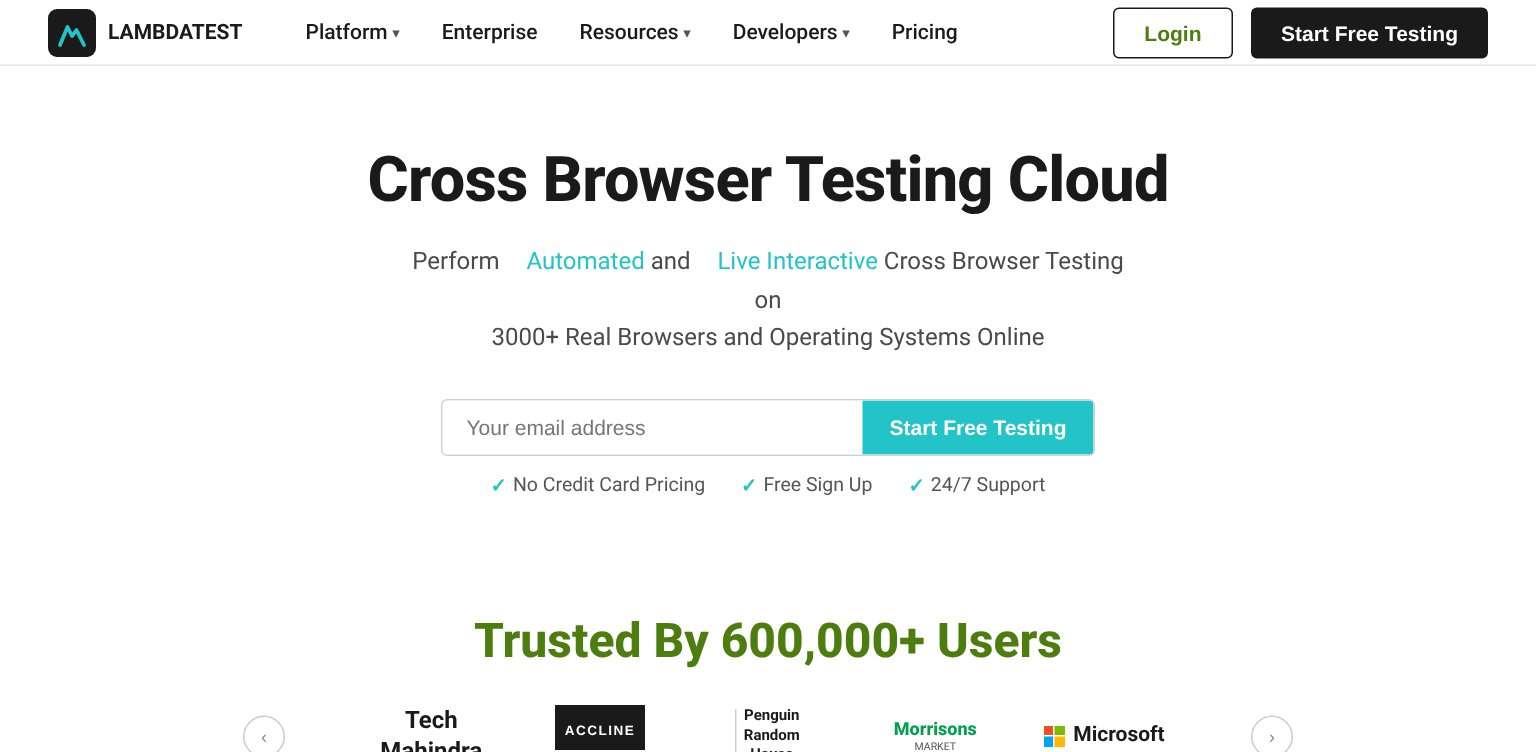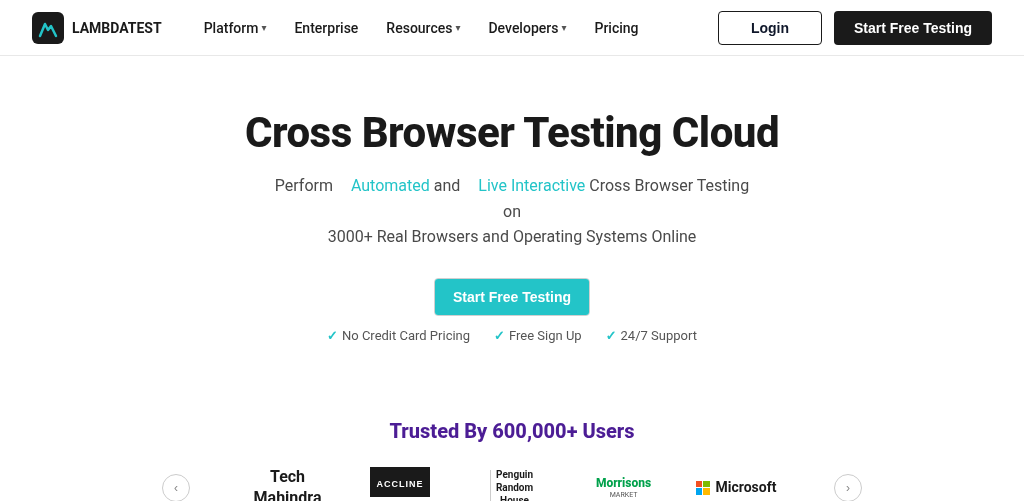--- a/index.html
+++ b/index.html
@@ -3,21 +3,21 @@
   <meta charset="utf-8">
   <style>
     * { margin: 0; padding: 0; box-sizing: border-box; }
     body { font-family: -apple-system, BlinkMacSystemFont, 'Segoe UI', Roboto, sans-serif; background: #fff; color: #1a1a1a; }
 
     
     .navbar {
       display: flex;
       align-items: center;
       padding: 0 32px;
-      height: 56px;
+      height: 44px;
       border-bottom: 1px solid #e8e8e8;
       background: #fff;
     }
     .navbar-logo {
       display: flex;
       align-items: center;
       gap: 8px;
       margin-right: 32px;
       text-decoration: none;
     }
@@ -45,28 +45,28 @@
     .chevron {
       font-size: 10px;
       color: #555;
     }
     .nav-actions {
       display: flex;
       align-items: center;
       gap: 12px;
     }
     .btn-login {
-      padding: 8px 32px;
+      padding: 8px 20px;
       border: 1.5px solid #1a1a1a;
       border-radius: 4px;
       background: #fff;
       font-size: 14px;
       font-weight: 600;
       cursor: pointer;
-      color: #0f172a;
+      color: #4d7c0f;
     }
     .btn-start {
       padding: 9px 20px;
       border: none;
       border-radius: 4px;
       background: #1a1a1a;
       color: #fff;
       font-size: 14px;
       font-weight: 600;
       cursor: pointer;
@@ -144,23 +144,23 @@
     }
 
     
     .trusted-section {
       display: flex;
       flex-direction: column;
       align-items: center;
       padding: 0 20px 32px;
     }
     .trusted-title {
-      font-size: 20px;
+      font-size: 32px;
       font-weight: 800;
-      color: #4c1d95;
+      color: #4d7c0f;
       margin-bottom: 24px;
     }
     .logos-carousel {
       display: flex;
       align-items: center;
       gap: 0;
       width: 100%;
       max-width: 700px;
       justify-content: center;
     }
@@ -260,20 +260,21 @@
 </nav>
 
 <section class="hero">
   <h1 class="hero-title">Cross Browser Testing Cloud</h1>
   <p class="hero-subtitle">
     Perform <span class="highlight">Automated</span> and <span class="highlight">Live Interactive</span> Cross Browser Testing on<br>
     3000+ Real Browsers and Operating Systems Online
   </p>
 
   <div class="email-form">
+    <input class="email-input" type="email" placeholder="Your email address" style="">
     <button class="btn-hero-start">Start Free Testing</button>
   </div>
 
   <div class="trust-badges">
     <div class="trust-badge">
       <span class="check-icon">✓</span>
       <span>No Credit Card Pricing</span>
     </div>
     <div class="trust-badge">
       <span class="check-icon">✓</span>

